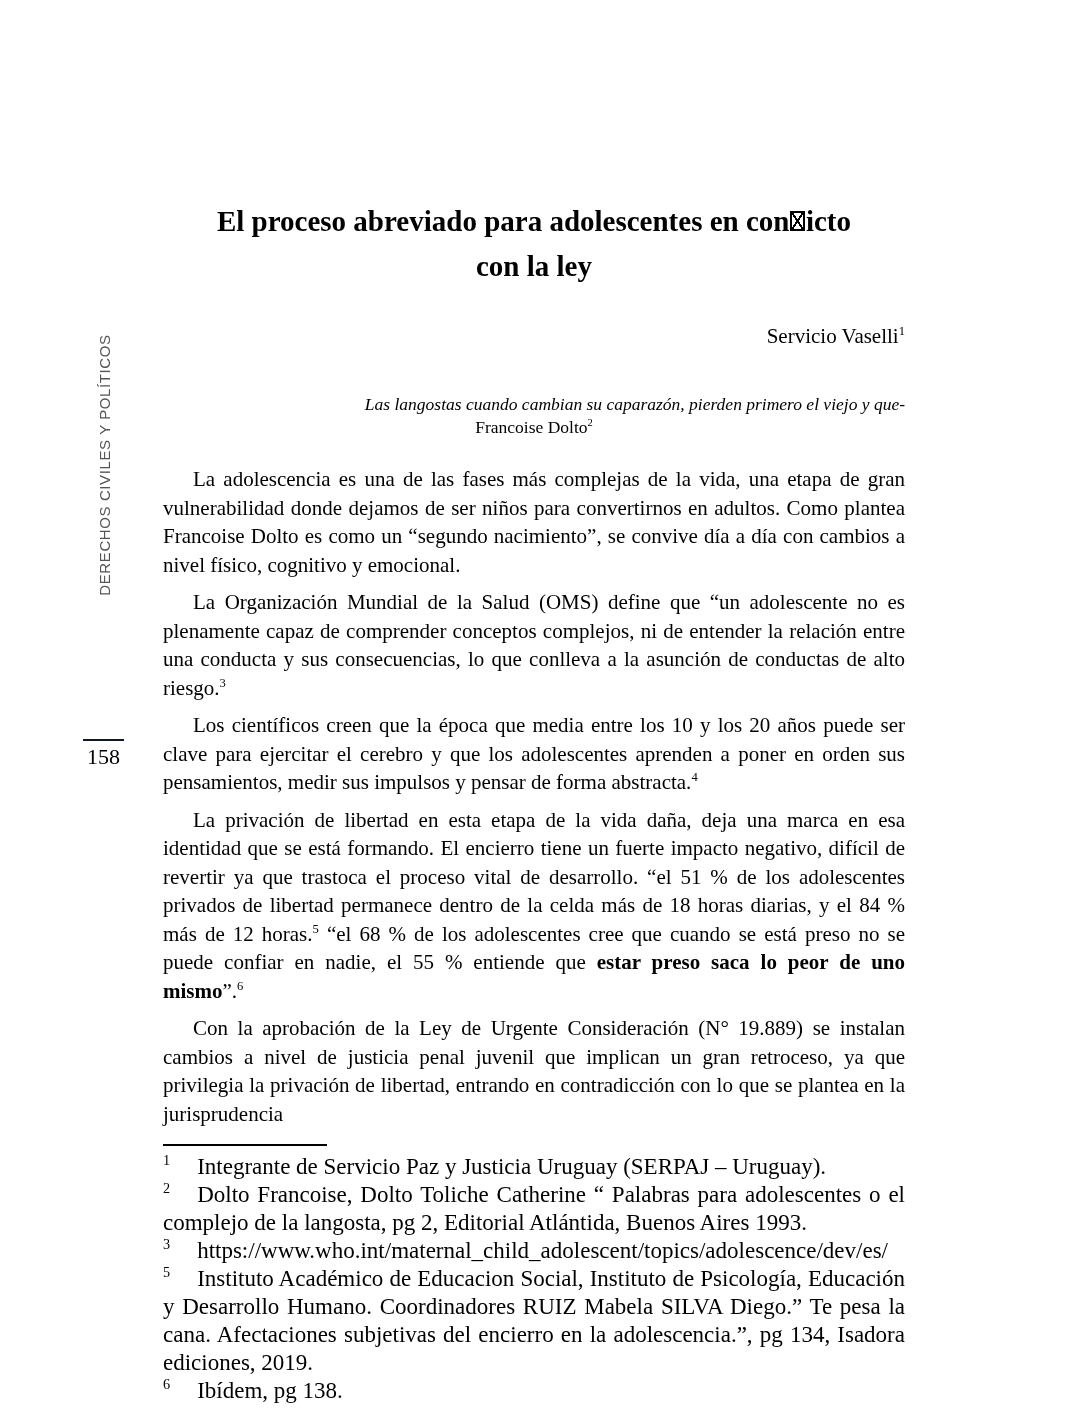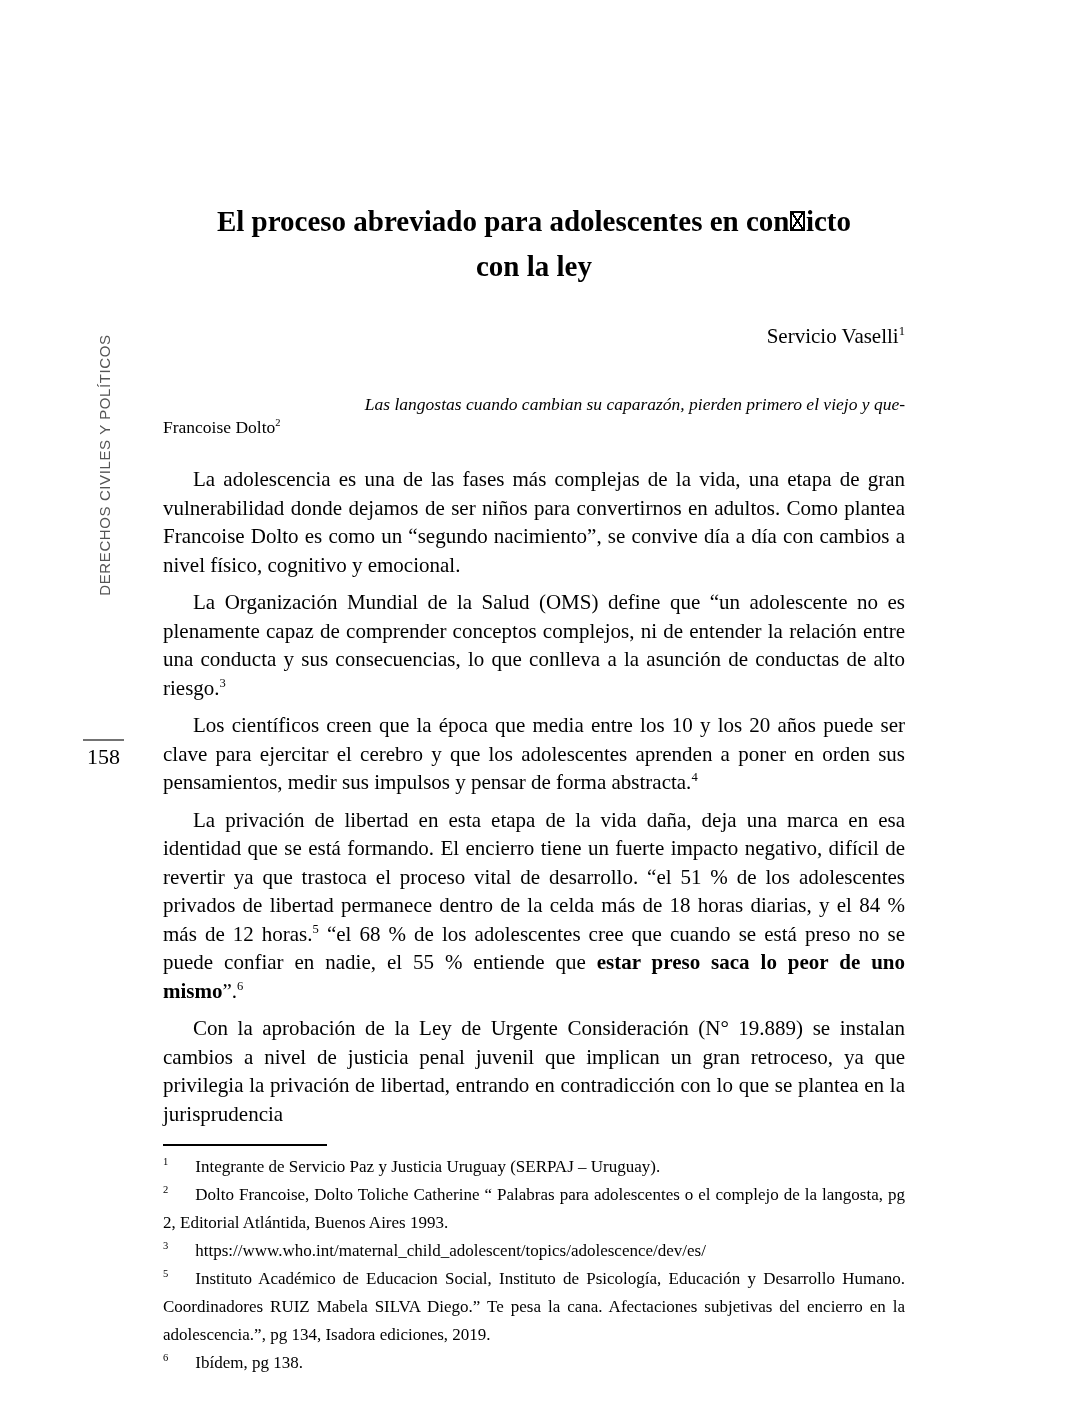--- a/index.html
+++ b/index.html
@@ -17,44 +17,44 @@
   .notdef{
     display:inline-block;width:0.5em;height:0.68em;
     border:2px solid #000;box-sizing:border-box;
     margin:0 1px;
     background-image:
       linear-gradient(to top right, transparent calc(50% - 1px), #000 calc(50% - 1px), #000 calc(50% + 1px), transparent calc(50% + 1px)),
       linear-gradient(to top left, transparent calc(50% - 1px), #000 calc(50% - 1px), #000 calc(50% + 1px), transparent calc(50% + 1px));
   }
   .author{margin-top:34px;text-align:right;font-size:21px;line-height:26px;}
   .epigraph{margin-top:44px;text-align:right;font-style:italic;font-size:17.5px;line-height:23px;font-family:Liberation Serif, serif;}
-  .epigraph-attr{text-align:left;font-style:normal;font-size:17.5px;line-height:23px;}
+  .epigraph-attr{text-align:center;font-style:normal;font-size:17.5px;line-height:23px;}
   .body-text{margin-top:26px;}
   .para{
     font-size:21px;line-height:28.5px;
     text-align:justify;text-indent:30px;
     margin:0 0 9px 0;
   }
   .it{}
   .b{font-weight:700;}
   .sup{font-size:0.6em;vertical-align:super;line-height:0;}
-  .footnotes{font-size:17px;line-height:28px;}
+  .footnotes{font-size:23px;line-height:28px;}
   .fn-rule{width:164px;border:0;border-top:2px solid #000;margin:16px 0 7px 0;}
   .footnote{text-align:justify;margin:0;}
   .fn-num{font-size:0.62em;vertical-align:super;line-height:0;margin-right:27px;}
   .sidebar-label{
     position:absolute;top:465px;left:104px;
     transform:translate(-50%,-50%) rotate(-90deg);
     font-family:"Liberation Sans","DejaVu Sans",sans-serif;
     font-size:15px;letter-spacing:0.6px;color:#555;
     white-space:nowrap;
   }
   .page-number{
     position:absolute;left:83px;top:739px;width:41px;
-    border-top:2px solid #737373;text-align:center;
+    border-top:2px solid #0f172a;text-align:center;
     font-size:22px;padding-top:3px;
   }
 </style>
 </head>
 <body>
 
 <div>
 
   <div class="sidebar-label">DERECHOS CIVILES Y POLÍTICOS</div>
 

